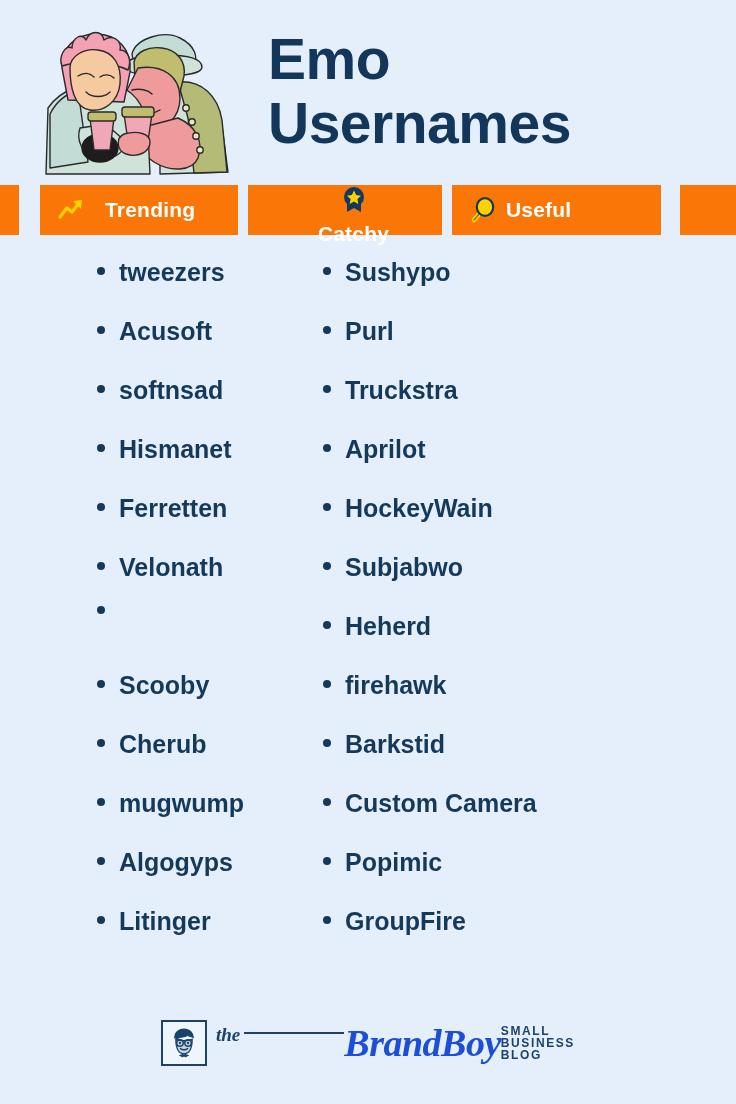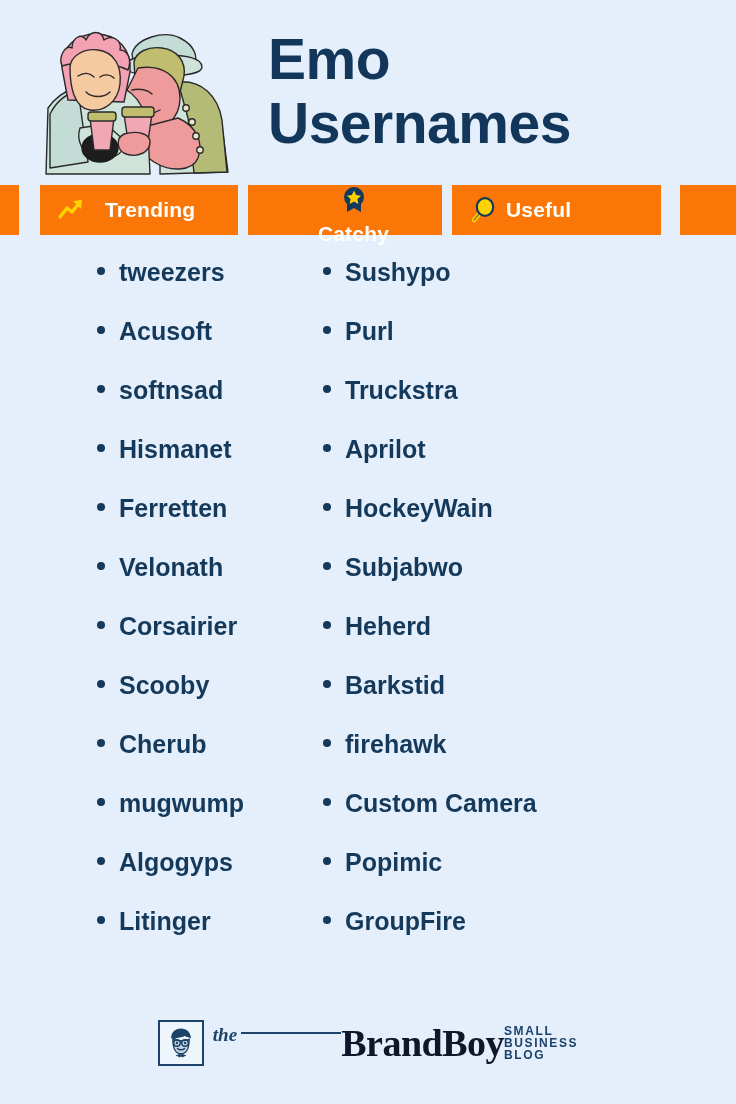--- a/index.html
+++ b/index.html
@@ -176,23 +176,24 @@
   .logo-rule {
     flex: 1;
     height: 2px;
     background: #1b4268;
     margin-bottom: 4px;
   }
   .logo-brand {
     font-family: "Liberation Serif", serif;
     font-weight: bold;
     font-size: 38px;
-    color: #0f172a;
+    color: #1d4ed8;
     letter-spacing: -0.5px;
     line-height: 36px;
+    font-style: italic;
   }
   .logo-tag {
     font-size: 12px;
     font-weight: bold;
     letter-spacing: 1.6px;
     color: #1b4268;
     align-self: flex-end;
     margin-top: 0;
   }
 </style>
@@ -316,21 +317,20 @@
       <li class="name-item">
         <span class="bullet"></span>
         <span class="name-text">Ferretten</span>
       </li>
       <li class="name-item">
         <span class="bullet"></span>
         <span class="name-text">Velonath</span>
       </li>
       <li class="name-item">
         <span class="bullet"></span>
-        <span class="name-text">Corsairier</span>
       </li>
       <li class="name-item">
         <span class="bullet"></span>
         <span class="name-text">Scooby</span>
       </li>
       <li class="name-item">
         <span class="bullet"></span>
         <span class="name-text">Cherub</span>
       </li>
       <li class="name-item">
@@ -370,25 +370,25 @@
       <li class="name-item">
         <span class="bullet"></span>
         <span class="name-text">Subjabwo</span>
       </li>
       <li class="name-item">
         <span class="bullet"></span>
         <span class="name-text">Heherd</span>
       </li>
       <li class="name-item">
         <span class="bullet"></span>
+        <span class="name-text">firehawk</span>
+      </li>
+      <li class="name-item">
+        <span class="bullet"></span>
         <span class="name-text">Barkstid</span>
-      </li>
-      <li class="name-item">
-        <span class="bullet"></span>
-        <span class="name-text">firehawk</span>
       </li>
       <li class="name-item">
         <span class="bullet"></span>
         <span class="name-text">Custom Camera</span>
       </li>
       <li class="name-item">
         <span class="bullet"></span>
         <span class="name-text">Popimic</span>
       </li>
       <li class="name-item">

